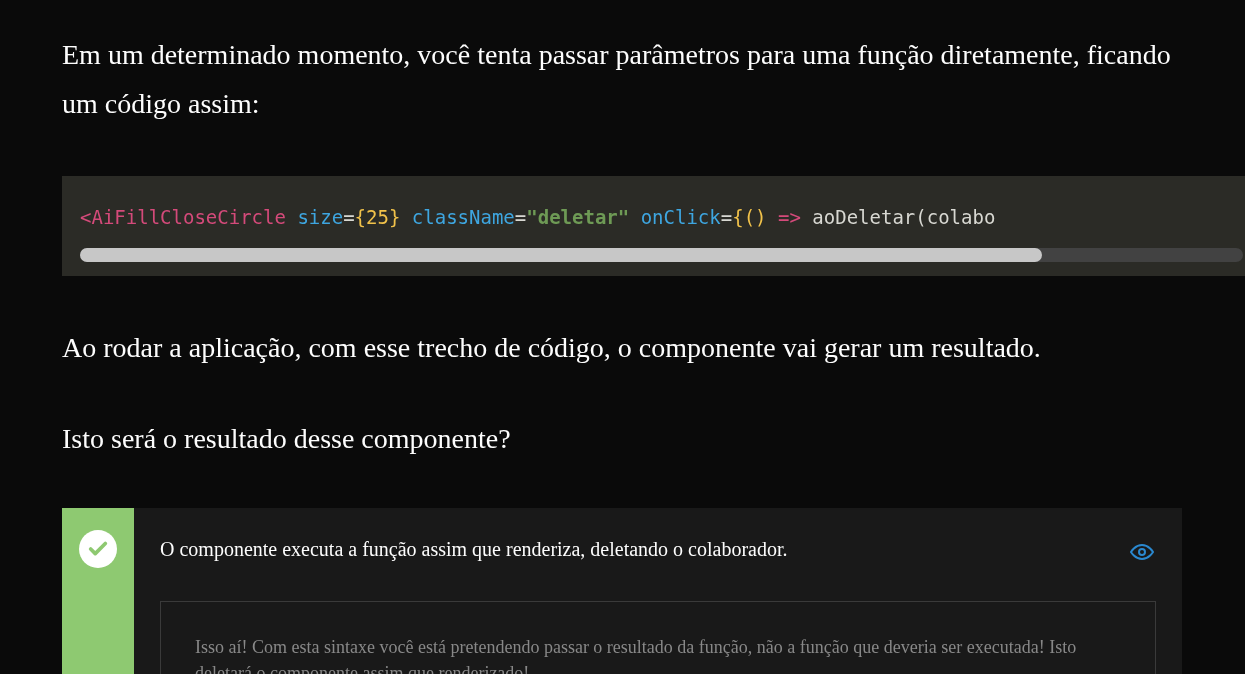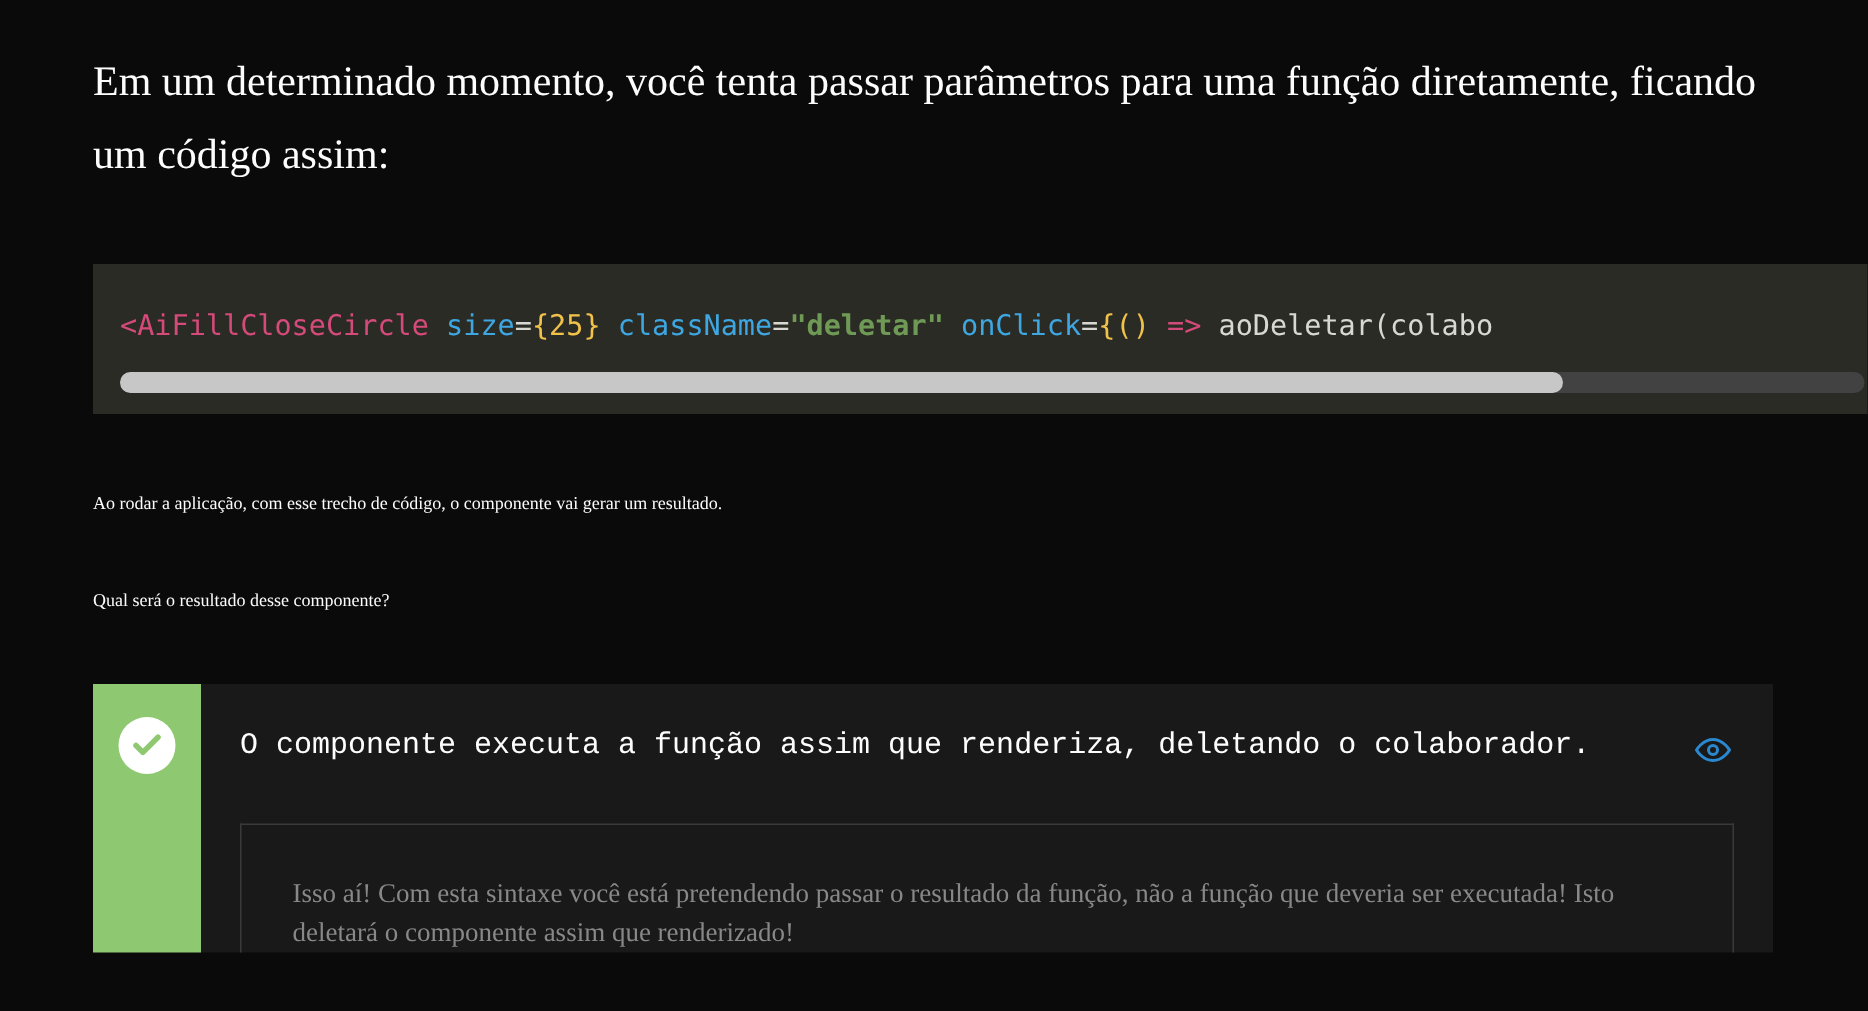--- a/index.html
+++ b/index.html
@@ -67,21 +67,21 @@
   .scrollbar-thumb {
     background: #c7c7c7;
     height: 14px;
     border-radius: 7px;
     width: 82.7%;
     position: absolute;
     left: 0;
     top: 0;
   }
   .para {
-    font-size: 12px;
+    font-size: 28px;
     color: #fdfdfd;
     line-height: 1.6;
     margin-bottom: 46px;
   }
   .answer-card {
     display: flex;
     width: 1120px;
   }
   .answer-badge-col {
     background: #8ec971;
@@ -103,21 +103,21 @@
   .answer-badge svg { display: block; }
   .answer-body {
     background: #191919;
     flex: 1;
     padding: 30px 26px 0 26px;
     position: relative;
   }
   .answer-title {
     font-size: 20px;
     color: #fdfdfd;
-    font-family: Liberation Mono, monospace;
+    font-family: Liberation Serif, serif;
     margin-bottom: 40px;
   }
   .eye-icon {
     position: absolute;
     right: 28px;
     top: 32px;
     color: #2a88cf;
   }
   .explain-box {
     border: 1px solid #3a3a3a;
@@ -144,21 +144,21 @@
     <span class="tok-attr">onClick</span><span class="tok-eq">=</span><span class="tok-punc">{</span><span class="tok-punc">(</span><span class="tok-punc">)</span>
     <span class="tok-arrow">=&gt;</span>
     <span class="tok-fn">aoDeletar(colabo</span>
   </div>
   <div class="scrollbar-track">
     <div class="scrollbar-thumb"></div>
   </div>
 </div>
 
 <p class="para">Ao rodar a aplicação, com esse trecho de código, o componente vai gerar um resultado.</p>
-<p class="para">Qual será o resultado desse componente?</p>
+<p class="para">Isto será o resultado desse componente?</p>
 
 <div class="answer-card">
   <div class="answer-badge-col">
     <div class="answer-badge">
       <svg width="22" height="22" viewBox="0 0 24 24" fill="none" stroke="#8ec971" stroke-width="4" stroke-linecap="round" stroke-linejoin="round">
           <polyline points="4 12 9 17 20 6"></polyline>
         </svg>
     </div>
   </div>
   <div class="answer-body">

